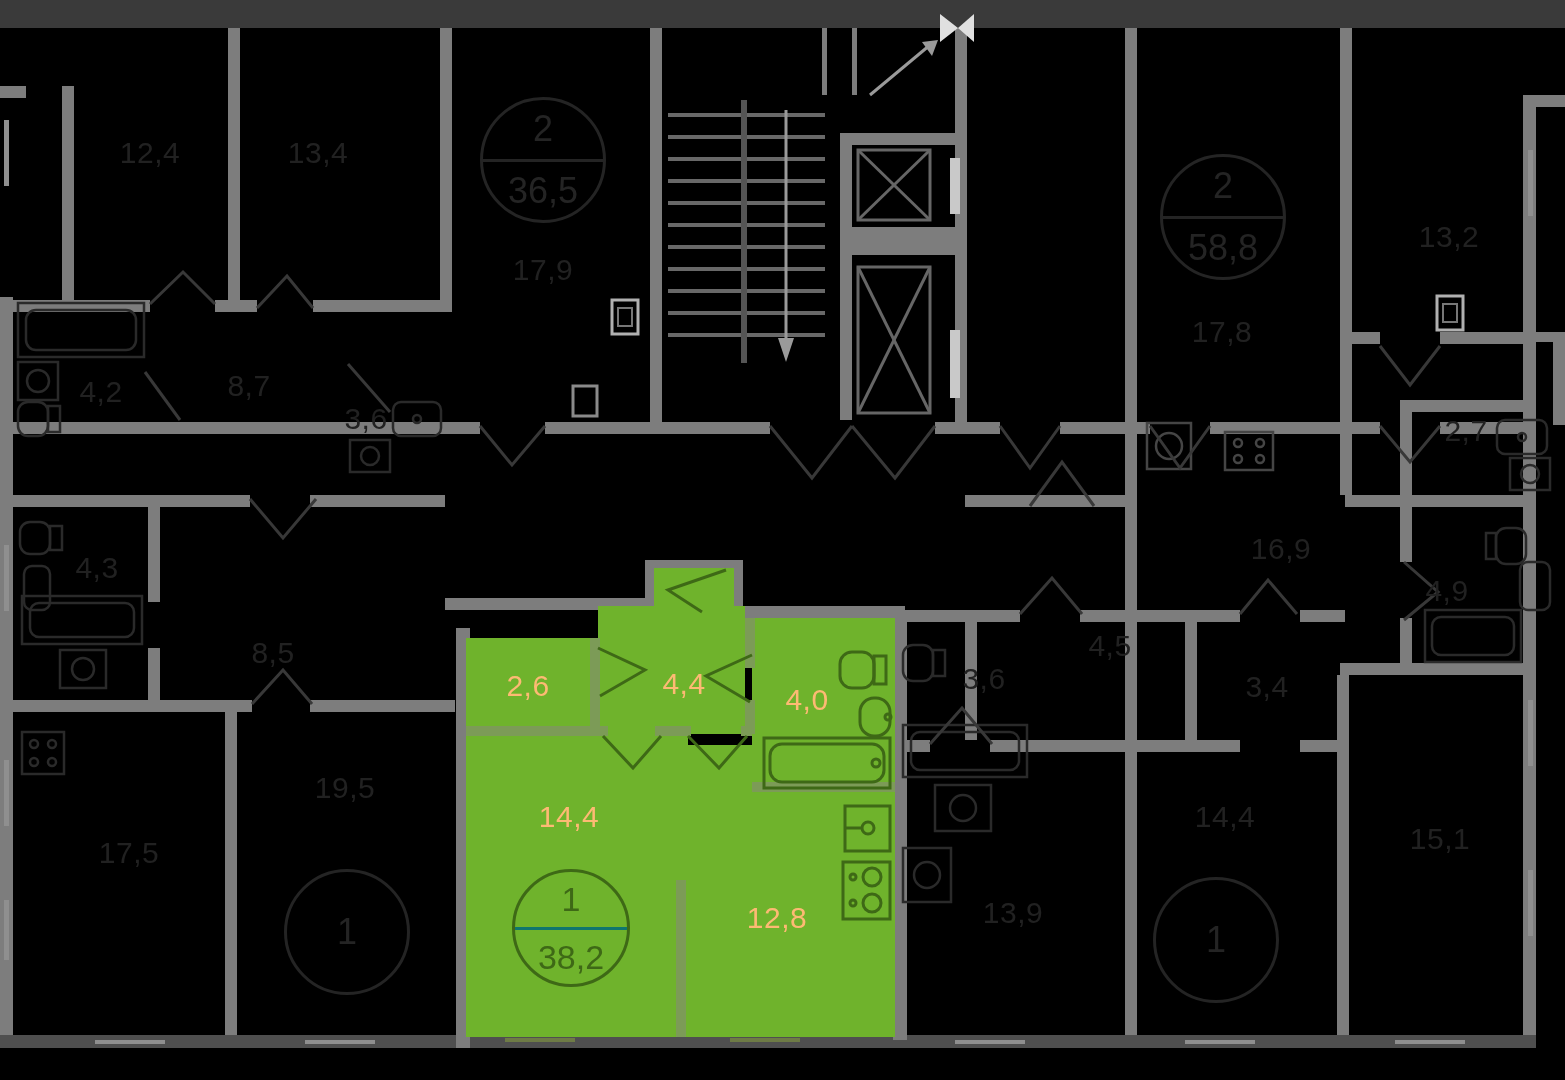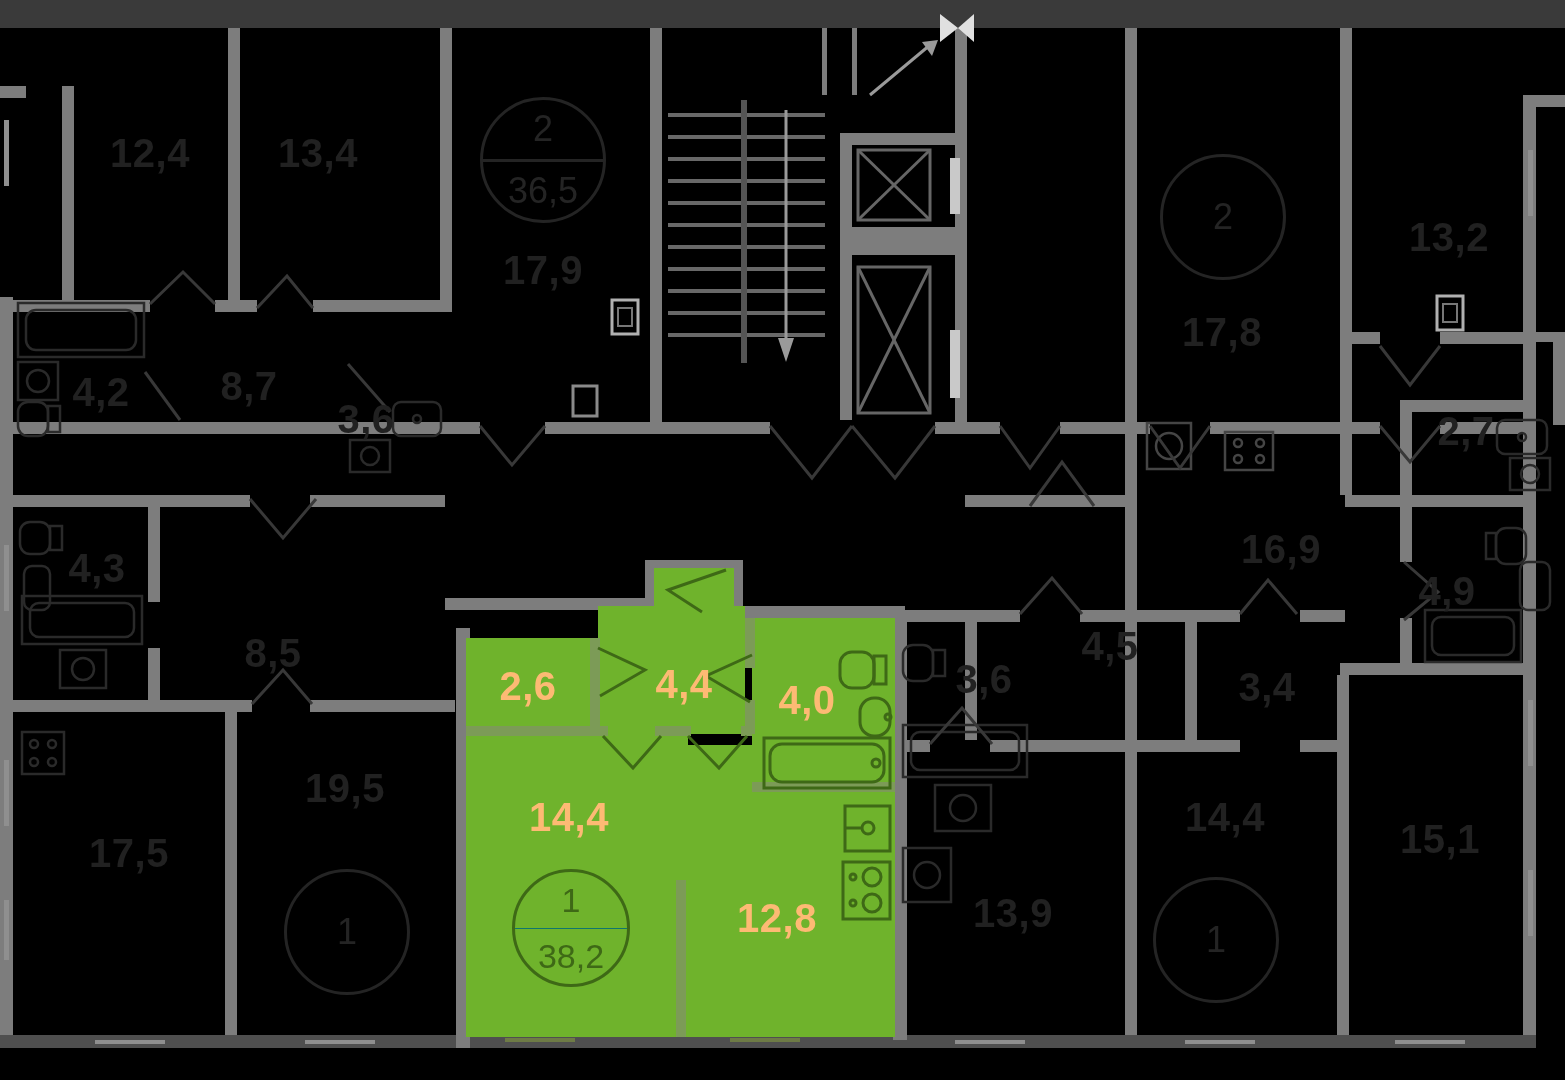--- a/index.html
+++ b/index.html
@@ -1,32 +1,32 @@
 <!DOCTYPE html>
 <html><head>
 <meta charset="utf-8">
 <style>
   html,body{margin:0;padding:0;background:#000;}
   #plan{position:relative;width:1565px;height:1080px;background:#000;overflow:hidden;
         font-family:"Liberation Sans", sans-serif;}
   #plan svg{position:absolute;left:0;top:0;}
   .lbl{position:absolute;transform:translate(-50%,-50%);white-space:nowrap;
-       font-size:40px;font-weight:700;letter-spacing:.5px;line-height:1;}
+       font-size:30px;font-weight:400;letter-spacing:.5px;line-height:1;}
   .dim{color:#212121;}
   .grn{color:#fdba74;}
   .badge{position:absolute;transform:translate(-50%,-50%);border-radius:50%;
          display:flex;flex-direction:column;box-sizing:border-box;}
   .badge .half{flex:1;display:flex;align-items:center;justify-content:center;
          font-weight:500;line-height:1;}
   .badge.dimb{width:126px;height:126px;border:3px solid #242424;color:#242424;}
   .badge.dimb .half{font-size:36px;}
   .badge.dimb .bottom{border-top:3px solid #242424;}
   .badge.grnb{width:118px;height:118px;border:3px solid #3e6916;color:#3e6916;}
   .badge.grnb .half{font-size:34px;}
-  .badge.grnb .bottom{border-top:1px solid #0f766e;}
+  .badge.grnb .bottom{border-top:3px solid #0f766e;}
   .apt-hit{position:absolute;left:456px;top:560px;width:451px;height:488px;
            background:transparent;cursor:pointer;}
 </style>
 </head>
 <body>
 
 <div id="plan">
 
 <svg width="1565" height="1080" viewBox="0 0 1565 1080">
 
@@ -368,20 +368,21 @@
   <div class="lbl dim" style="left:1281px;top:549px">16,9</div>
   <div class="lbl dim" style="left:1447px;top:591px">4,9</div>
   <div class="lbl dim" style="left:1466px;top:431px">2,7</div>
 
   <div class="badge dimb" style="left:543px;top:160px">
     <div class="half">2</div>
     <div class="half bottom">36,5</div>
   </div>
   <div class="badge dimb" style="left:1223px;top:217px">
     <div class="half">2</div>
+    <div class="half bottom">58,8</div>
   </div>
   <div class="badge dimb" style="left:347px;top:932px">
     <div class="half">1</div>
   </div>
   <div class="badge dimb" style="left:1216px;top:940px">
     <div class="half">1</div>
   </div>
 
   <div class="lbl grn" style="left:528px;top:686px">2,6</div>
   <div class="lbl grn" style="left:684px;top:684px">4,4</div>

